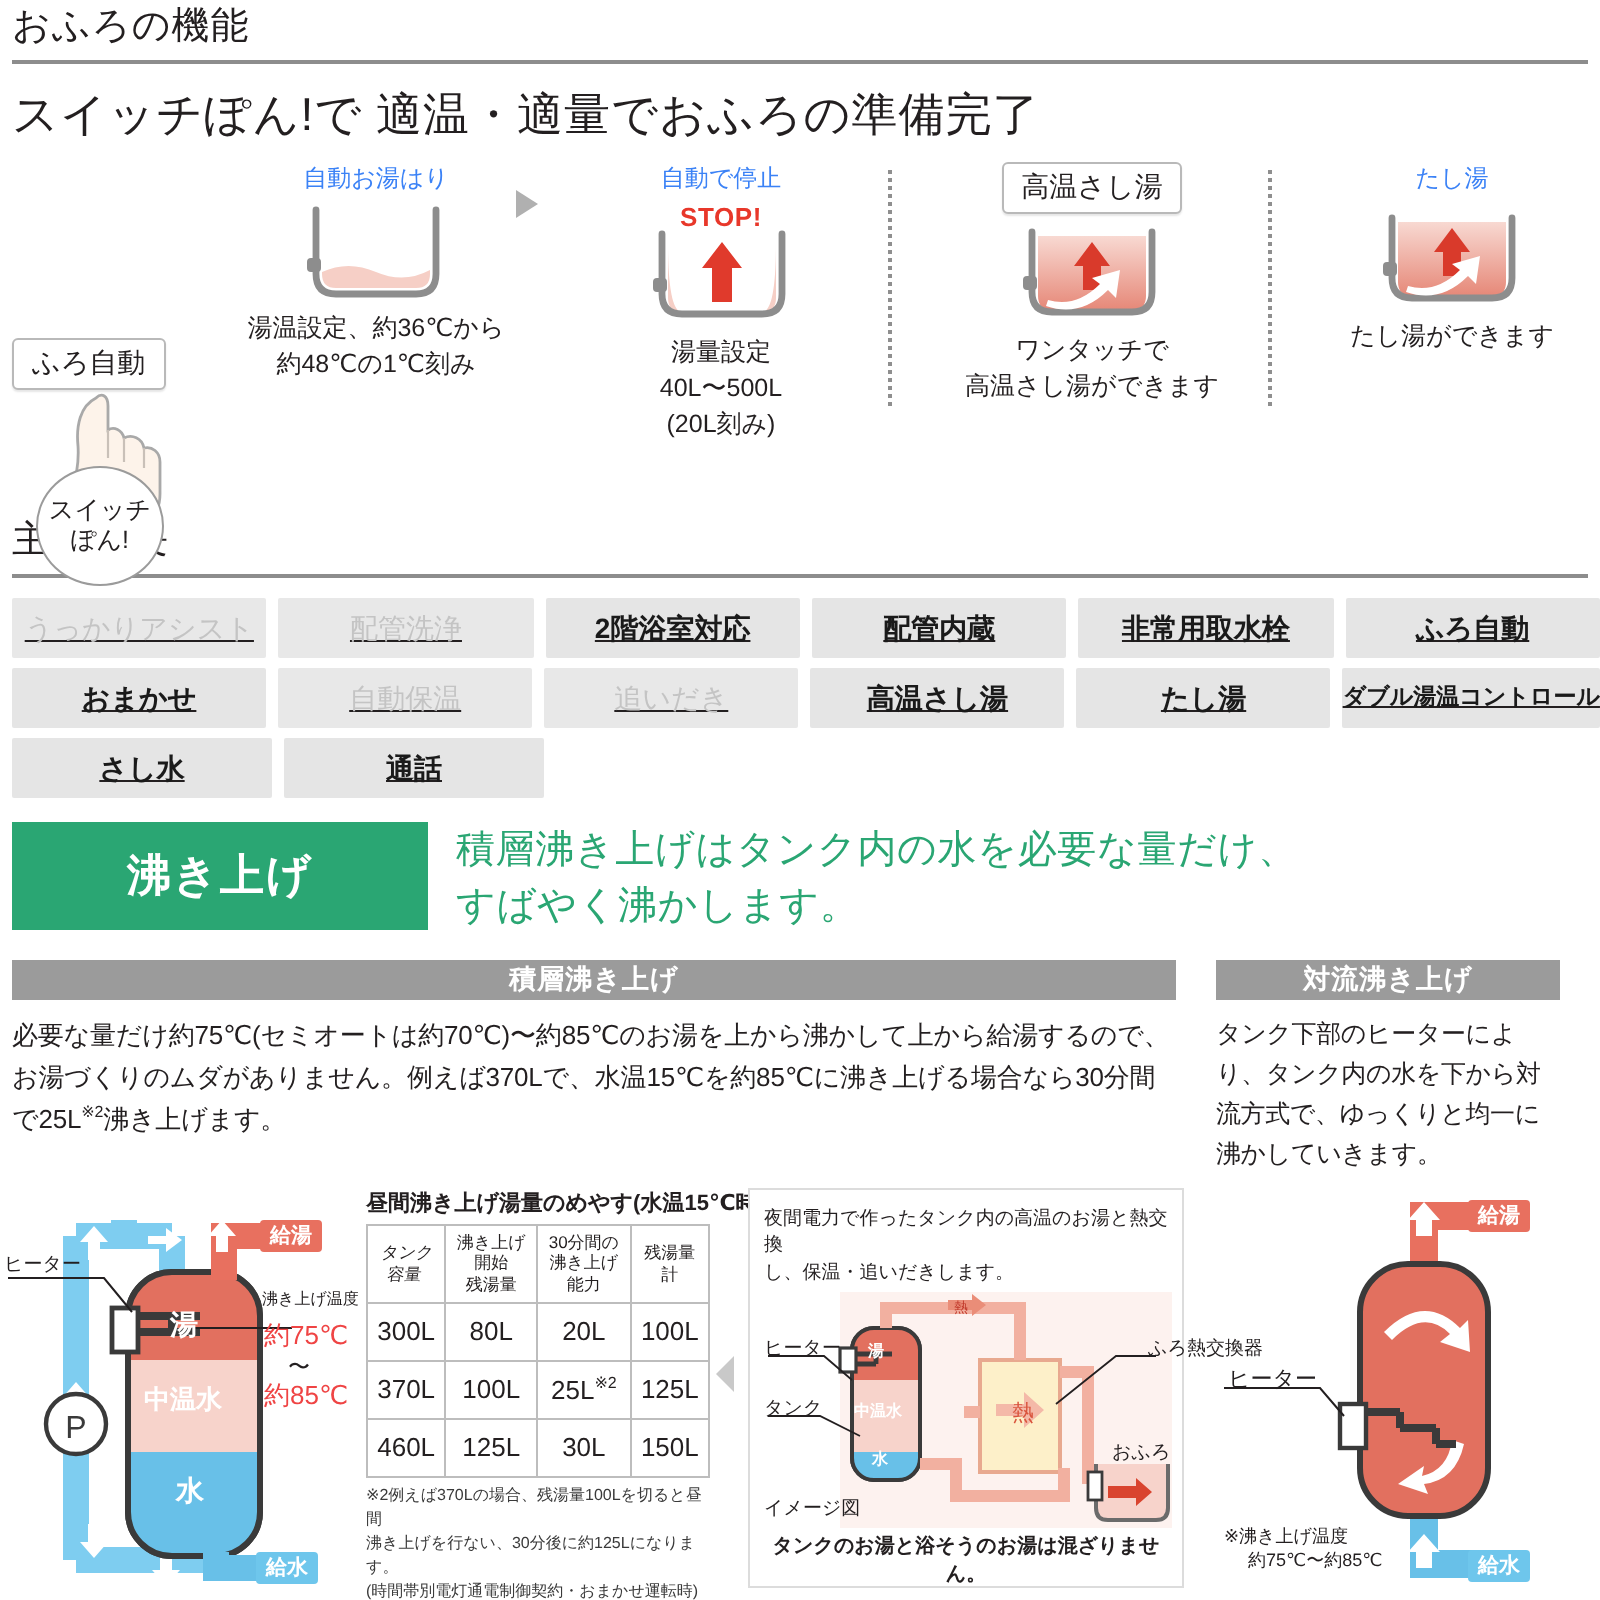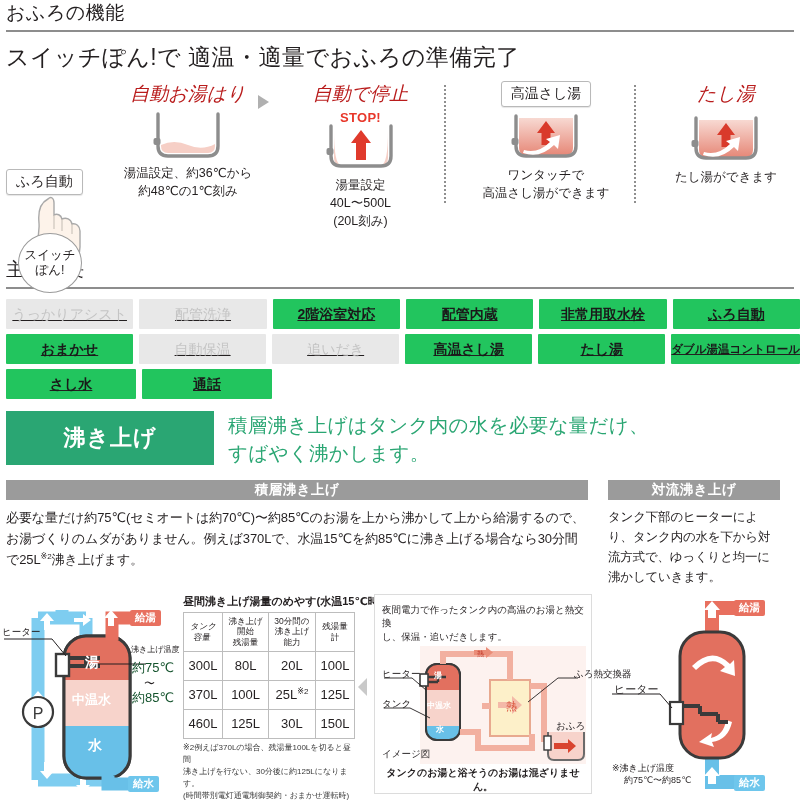--- a/index.html
+++ b/index.html
@@ -21,21 +21,21 @@
   .sec-rule{height:2px;background:#8d8d8d;margin:0 6px;}
 
   .big-lead{
     font-size:23px;letter-spacing:.5px;color:#231f20;
     padding:10px 0 0 6px;font-weight:400;
   }
 
   
   .bath-strip{position:relative;height:160px;margin-top:8px;}
   .col{position:absolute;text-align:center;}
-  .col-head{font-size:19px;color:#b91c1c;white-space:nowrap;font-style:italic;}
+  .col-head{font-size:12px;color:#3b82f6;white-space:nowrap;}
   .boxed-head{
     display:inline-block;border:1px solid #b9b9b9;border-radius:3px;
     background:#fff;padding:3px 9px;font-size:14px;color:#231f20;
     box-shadow:0 1px 1px rgba(0,0,0,.10);
   }
   .cap2{font-size:12.5px;line-height:1.45;color:#231f20;white-space:nowrap;}
 
   .tub{position:relative;width:72px;height:48px;margin:5px auto 4px;}
   .tub svg{display:block;}
 
@@ -63,21 +63,21 @@
   }
 
   
   .tags{margin:10px 0 0 6px;text-decoration:underline;}
   .tag-row{display:flex;gap:6px;margin-bottom:5px;}
   .tag{
     height:30px;line-height:30px;text-align:center;
     font-size:14px;color:#231f20;white-space:nowrap;
     border-radius:1px;
   }
-  .tag.on{background:#22c55e;color:#1a1a1a;font-weight:bold;}
+  .tag.on{background:#e5e5e5;color:#1a1a1a;font-weight:bold;}
   .tag.off{background:#e8e8e8;color:#c4c4c4;}
   .tag.w1{width:130px;}
 
   
   .boil-banner{display:flex;align-items:flex-start;margin:12px 0 0 6px;}
   .green-box{
     width:208px;height:54px;background:#2aa673;
     color:#fff;font-size:22px;font-weight:bold;letter-spacing:1px;
     display:flex;align-items:center;justify-content:center;
   }
@@ -99,21 +99,21 @@
   .body-left{width:582px;font-size:13px;line-height:1.62;letter-spacing:-.1px;}
   .body-right{width:172px;font-size:12.5px;line-height:1.62;letter-spacing:-.2px;}
   sup.ref{font-size:8px;vertical-align:super;}
 
   
   .bottom{position:relative;height:210px;margin-top:6px;}
 
   
   .diag-a{position:absolute;left:0;top:0;width:180px;height:205px;}
   .lbl{position:absolute;font-size:9.5px;color:#231f20;white-space:nowrap;}
-  .lbl-temp{position:absolute;font-size:13px;color:#14532d;white-space:nowrap;}
+  .lbl-temp{position:absolute;font-size:13px;color:#ef4444;white-space:nowrap;}
   .pill{
     position:absolute;color:#fff;font-size:10.5px;font-weight:bold;
     padding:1px 5px;border-radius:2px;white-space:nowrap;
   }
   .pill.hot{background:#e8705f;}
   .pill.cold{background:#6ec6ec;}
 
   
   .tbl-wrap{position:absolute;left:183px;top:0;width:175px;}
   .tbl-title{font-size:11px;font-weight:bold;margin-bottom:3px;white-space:nowrap;}

